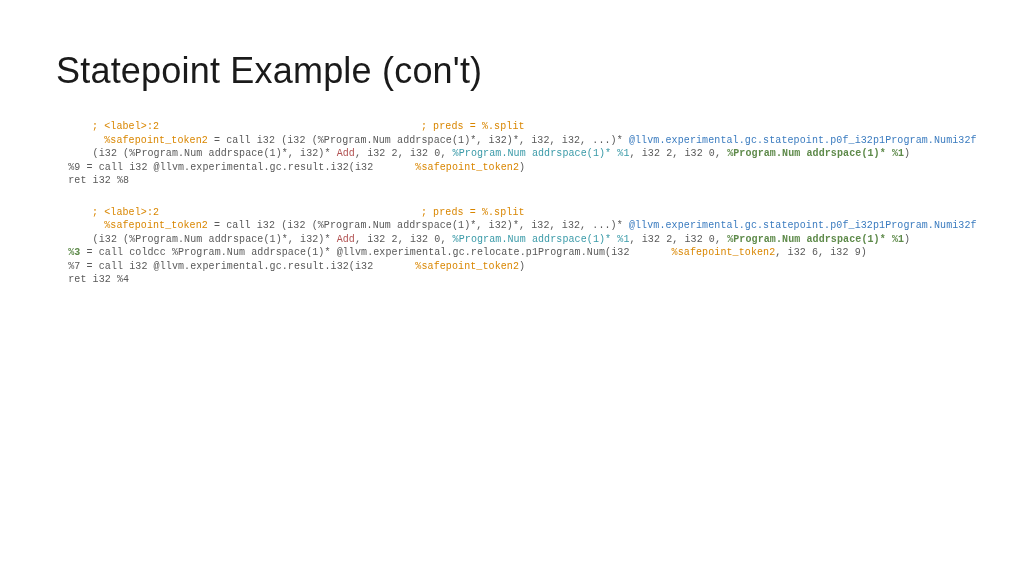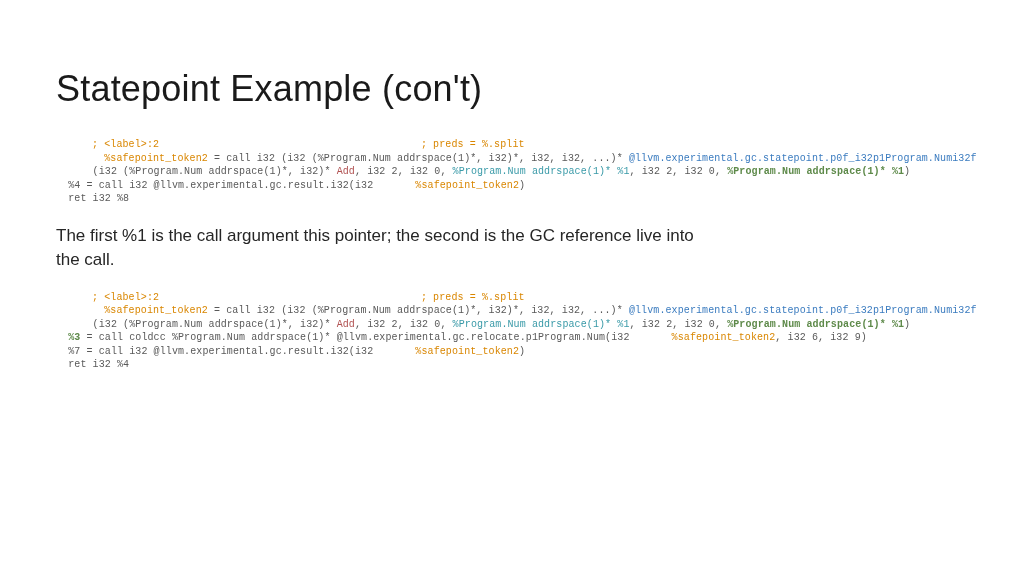--- a/index.html
+++ b/index.html
@@ -8,21 +8,21 @@
     width: 1024px;
     height: 576px;
     background: #fff;
     font-family: "Segoe UI Light", "Segoe UI", -apple-system, Helvetica, Arial, sans-serif;
     color: #262626;
   }
   .slide {
     box-sizing: border-box;
     width: 1024px;
     height: 576px;
-    padding: 68px 56px 40px 56px;
+    padding: 50px 56px 40px 56px;
   }
   .title {
     font-size: 36px;
     font-weight: 300;
     letter-spacing: 0.2px;
     margin: 0 0 28px 0;
     color: #1a1a1a;
   }
   .code {
     font-family: Consolas, "Courier New", monospace;
@@ -51,24 +51,23 @@
 </head>
 <body>
 
 <div class="slide">
 
   <h1 class="title">Statepoint Example (con't)</h1>
 
   <div class="code"><span class="c-orange">; &lt;label&gt;:2</span><span class="c-gray">                                     </span><span class="c-orange">; preds = %.split</span>
   <span class="c-orange">%safepoint_token2</span><span class="c-gray"> = call i32 (i32 (%Program.Num addrspace(1)*, i32)*, i32, i32, ...)* </span><span class="c-blue">@llvm.experimental.gc.statepoint.p0f_i32p1Program.Numi32f</span>
 <span class="c-gray">      (i32 (%Program.Num addrspace(1)*, i32)* </span><span class="c-red">Add</span><span class="c-gray">, i32 2, i32 0, </span><span class="c-cyan">%Program.Num addrspace(1)* %1</span><span class="c-gray">, i32 2, i32 0, </span><span class="c-green">%Program.Num addrspace(1)* %1</span><span class="c-gray">)</span>
-<span class="c-gray">  %4 = call i32 @llvm.experimental.gc.result.i32(i32 </span><span class="c-orange">%safepoint_token2</span><span class="c-gray">)</span>
+<span class="c-gray">  %9 = call i32 @llvm.experimental.gc.result.i32(i32 </span><span class="c-orange">%safepoint_token2</span><span class="c-gray">)</span>
 <span class="c-gray">  ret i32 %8</span></div>
 
-  <p class="body">The first %1 is the call argument this pointer; the second is the GC reference live into the call.</p>
 
 
   <div class="code"><span class="c-orange">; &lt;label&gt;:2</span><span class="c-gray">                                     </span><span class="c-orange">; preds = %.split</span>
   <span class="c-orange">%safepoint_token2</span><span class="c-gray"> = call i32 (i32 (%Program.Num addrspace(1)*, i32)*, i32, i32, ...)* </span><span class="c-blue">@llvm.experimental.gc.statepoint.p0f_i32p1Program.Numi32f</span>
 <span class="c-gray">      (i32 (%Program.Num addrspace(1)*, i32)* </span><span class="c-red">Add</span><span class="c-gray">, i32 2, i32 0, </span><span class="c-cyan">%Program.Num addrspace(1)* %1</span><span class="c-gray">, i32 2, i32 0, </span><span class="c-green">%Program.Num addrspace(1)* %1</span><span class="c-gray">)</span>
   <span class="c-green">%3</span><span class="c-gray"> = call coldcc %Program.Num addrspace(1)* @llvm.experimental.gc.relocate.p1Program.Num(i32 </span><span class="c-orange">%safepoint_token2</span><span class="c-gray">, i32 6, i32 9)</span>
 <span class="c-gray">  %7 = call i32 @llvm.experimental.gc.result.i32(i32 </span><span class="c-orange">%safepoint_token2</span><span class="c-gray">)</span>
 <span class="c-gray">  ret i32 %4</span></div>
 
 </div>

